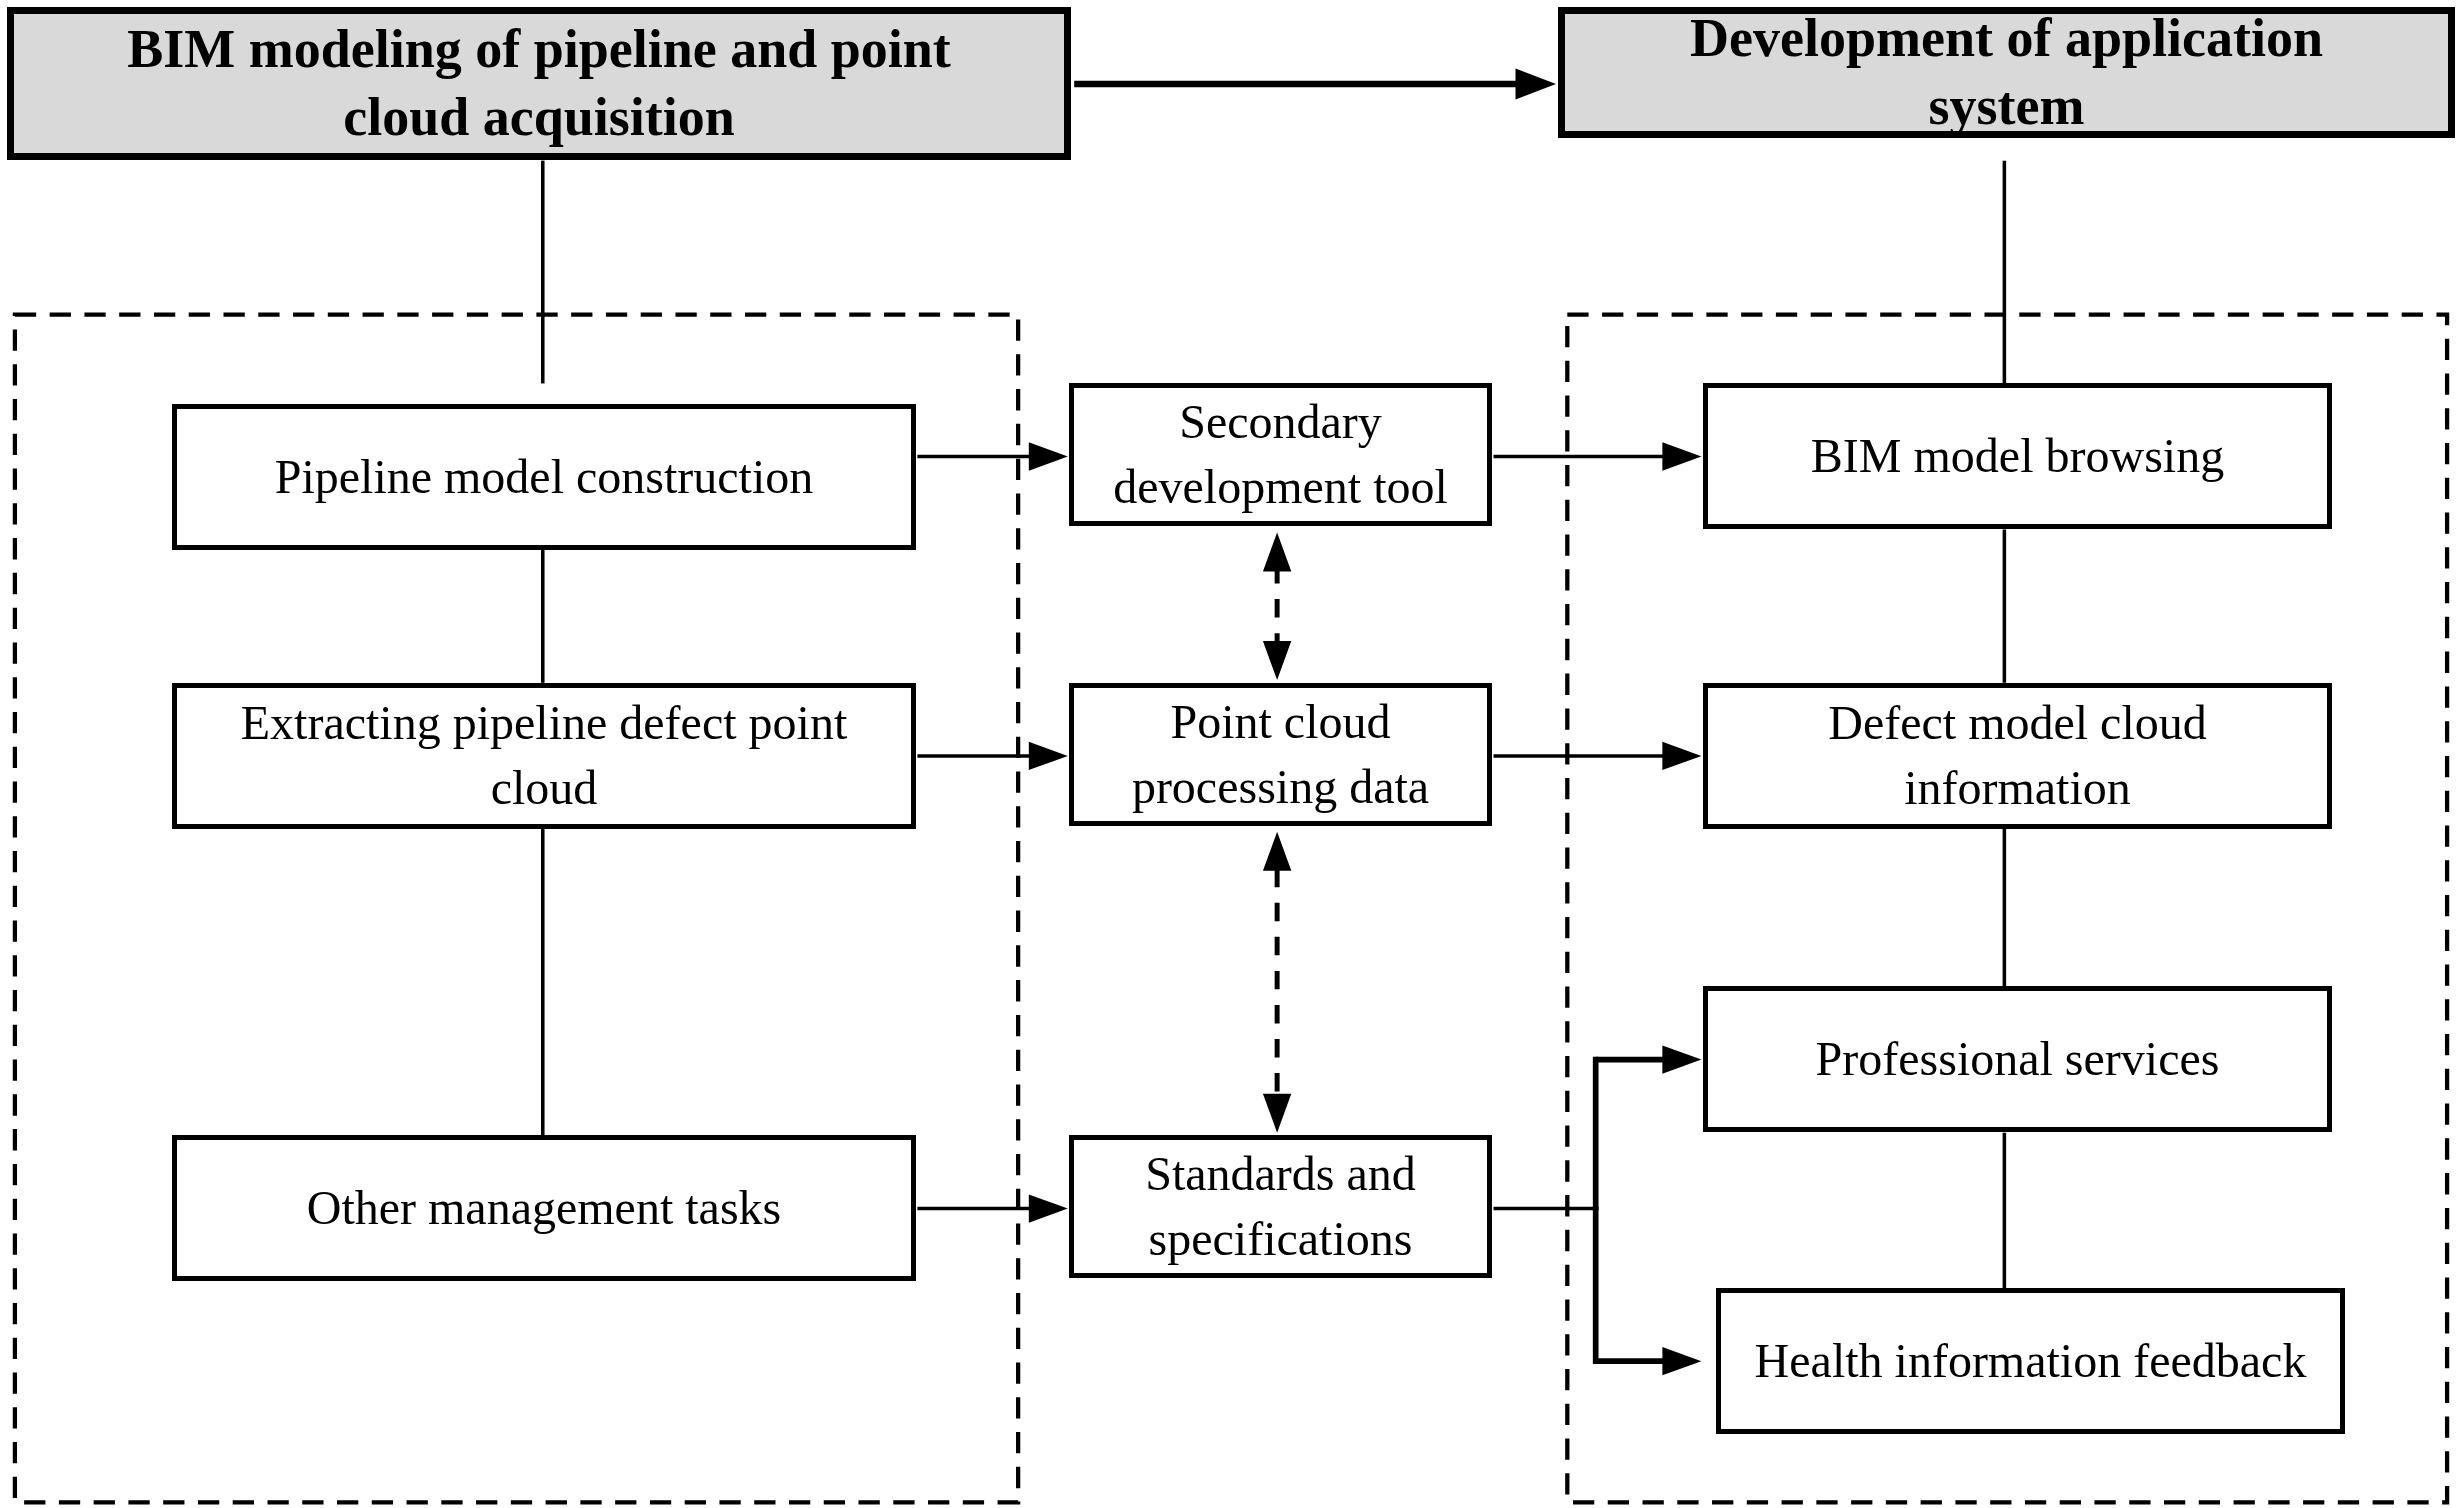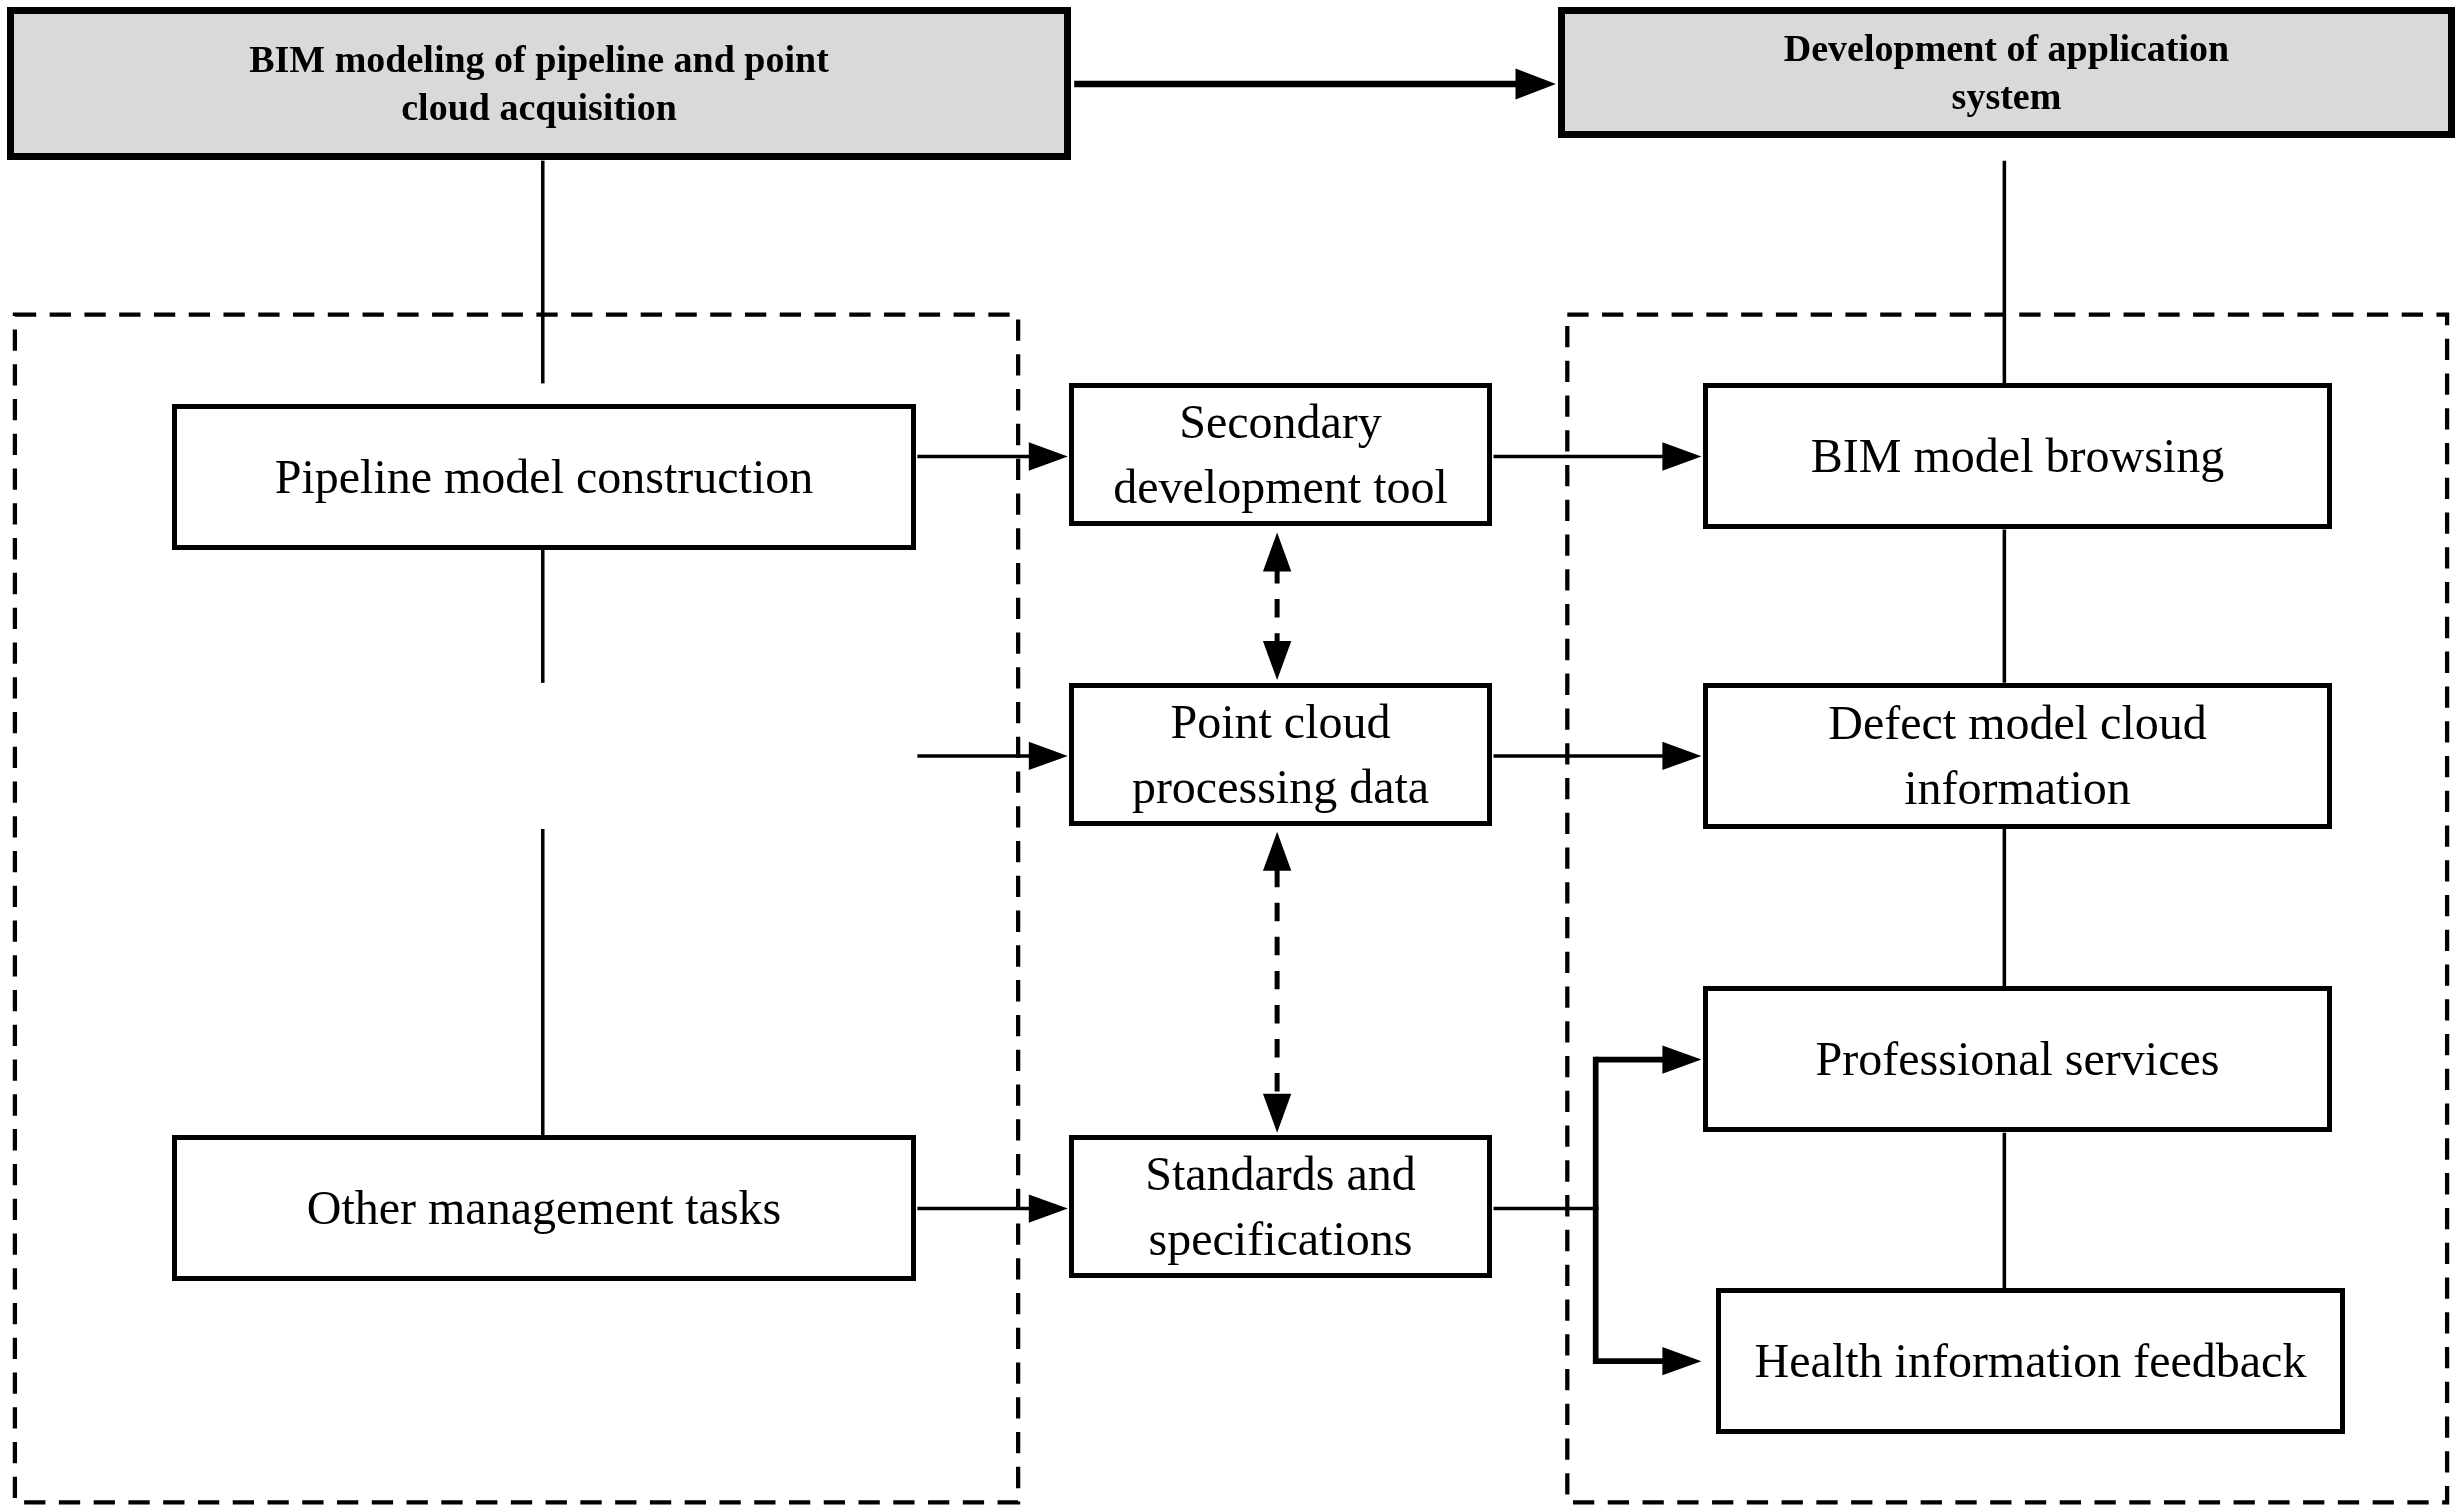--- a/index.html
+++ b/index.html
@@ -33,21 +33,21 @@
     justify-content:center;
     text-align:center;
     font-size:48px;
     line-height:1.35;
     white-space:pre-line;
   }
   .header{
     background:var(--header-fill);
     border-width:7px;
     font-weight:bold;
-    font-size:38px;
+    font-size:54px;
     line-height:1.25;
   }
   .col-left  {left:172px;  width:744px; height:146px;}
   .col-mid   {left:1069px; width:423px;  height:143px;}
   .col-right {left:1703px; width:629px;  height:146px;}
 </style>
 </head>
 <body>
 
 <div class="canvas">
@@ -101,20 +101,22 @@
   </svg>
 
   <div class="box header" style="left:7px;top:7px;width:1064px;height:153px;">BIM modeling of pipeline and point
 cloud acquisition</div>
 
   <div class="box header" style="left:1558px;top:7px;width:897px;height:131px;">Development of application
 system</div>
 
   <div class="box col-left" style="top:404px;">Pipeline model construction</div>
 
+  <div class="box col-left" style="top:683px;">Extracting pipeline defect point
+cloud</div>
 
   <div class="box col-left" style="top:1135px;">Other management tasks</div>
 
   <div class="box col-mid" style="top:383px;">Secondary
 development tool</div>
 
   <div class="box col-mid" style="top:683px;">Point cloud
 processing data</div>
 
   <div class="box col-mid" style="top:1135px;">Standards and

